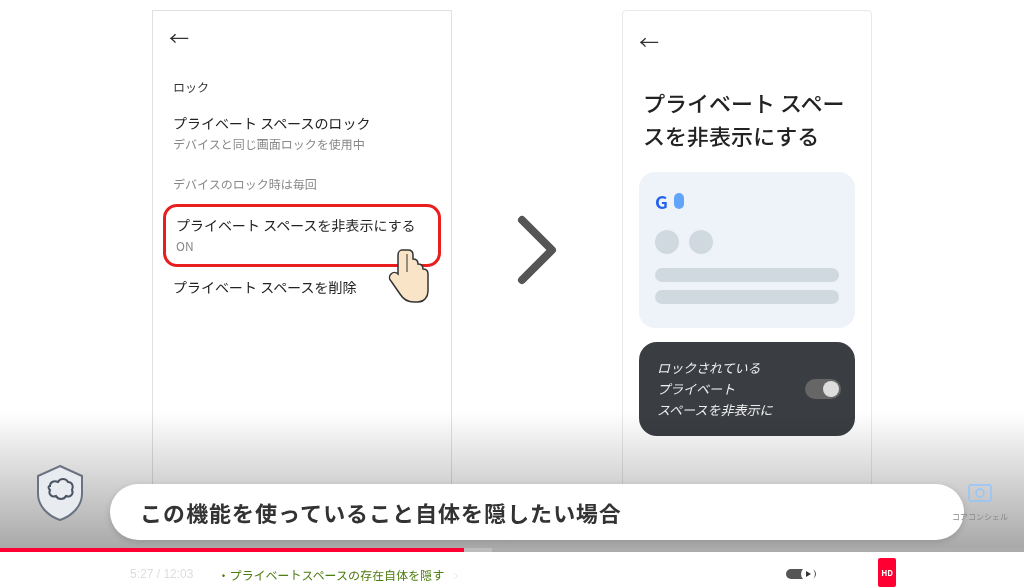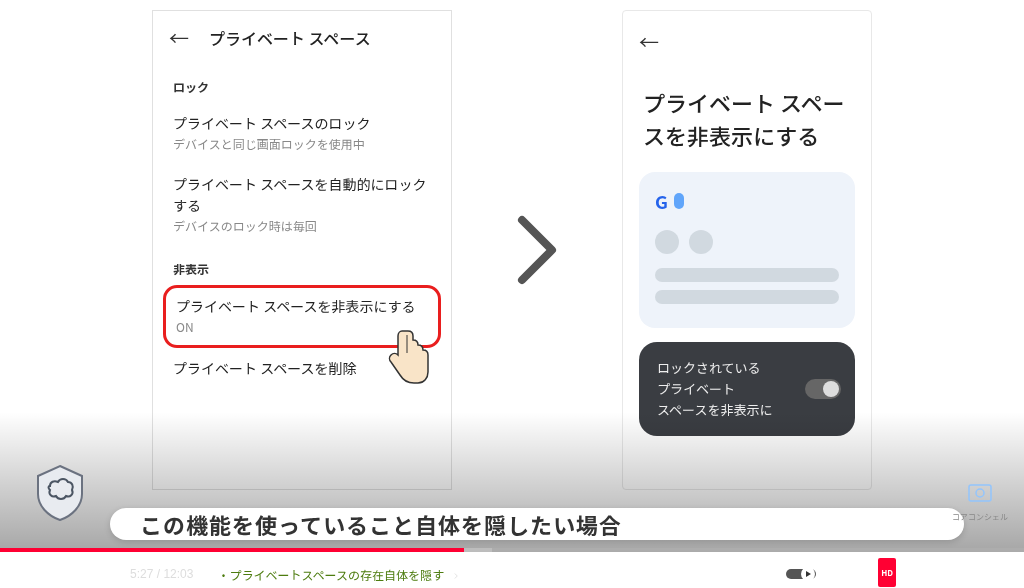--- a/index.html
+++ b/index.html
@@ -40,21 +40,21 @@
   font-size: 20px;
   color: #333;
 }
 .phone-title {
   font-size: 16px;
   font-weight: 500;
   color: #222;
 }
 .section-label {
   font-size: 12px;
-  font-weight: 700;
+  font-weight: 400;
   color: #333;
   padding: 14px 20px 8px;
 }
 .setting-item {
   padding: 10px 20px 12px;
 }
 .setting-title {
   font-size: 14px;
   color: #222;
   line-height: 1.5;
@@ -143,20 +143,21 @@
   border-radius: 7px;
   margin-bottom: 8px;
 }
 .dark-card {
   background: #3a3d42;
   border-radius: 18px;
   padding: 16px 18px;
   margin-top: 14px;
   position: relative;
   color: #eee;
+  font-style: italic;
 }
 .dark-text {
   font-size: 13px;
   line-height: 1.6;
 }
 .toggle {
   position: absolute;
   right: 14px;
   top: 50%;
   transform: translateY(-50%);
@@ -175,21 +176,21 @@
   background: #ddd;
   border-radius: 50%;
 }
 .caption-bubble {
   position: absolute;
   bottom: 12px;
   left: 110px;
   right: 60px;
   background: #fff;
   border-radius: 40px;
-  padding: 0 30px;
+  padding: 12px 30px;
   box-shadow: 0 2px 6px rgba(0,0,0,0.15);
   z-index: 5;
 }
 .caption-text {
   font-size: 22px;
   font-weight: 700;
   color: #333;
   letter-spacing: 1px;
 }
 .logo-badge {
@@ -289,34 +290,31 @@
 .settings-wrap { position: relative; }
 </style>
 </head>
 <body>
 
 <div class="video-area">
 
   <div class="phone-panel">
     <div class="phone-header">
       <span class="back-arrow">←</span>
-      <span class="phone-title">プライベート スペース</span>
     </div>
 
     <div class="section-label">ロック</div>
     <div class="setting-item">
       <div class="setting-title">プライベート スペースのロック</div>
       <div class="setting-sub">デバイスと同じ画面ロックを使用中</div>
     </div>
     <div class="setting-item">
-      <div class="setting-title">プライベート スペースを自動的にロックする</div>
       <div class="setting-sub">デバイスのロック時は毎回</div>
     </div>
 
-    <div class="section-label">非表示</div>
     <div class="highlight-box">
       <div class="setting-title">プライベート スペースを非表示にする</div>
       <div class="setting-sub">ON</div>
       <svg class="hand-pointer" viewBox="0 0 50 65">
         <path d="M 22 6 C 20 6 18 8 18 11 L 18 30 C 16 28 13 28 11 30 C 9 32 9 35 11 37 L 20 50 C 23 55 28 58 34 58 L 38 58 C 44 58 48 53 48 47 L 48 30 C 48 27 46 25 43 25 C 43 22 41 20 38 20 C 38 17 36 15 33 15 L 33 11 C 33 8 31 6 28 6 Z" fill="#f9e4c8" stroke="#333" stroke-width="1.5"></path>
         <line x1="27" y1="10" x2="27" y2="28" stroke="#333" stroke-width="1"></line>
       </svg>
     </div>
 
     <div class="setting-item">

